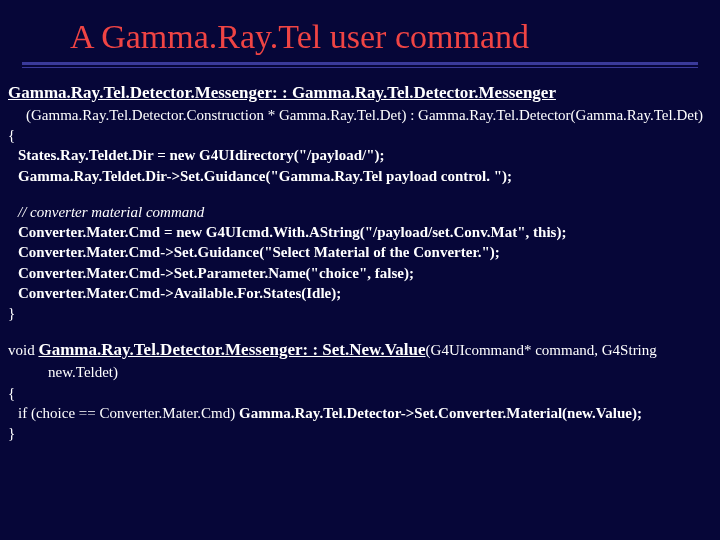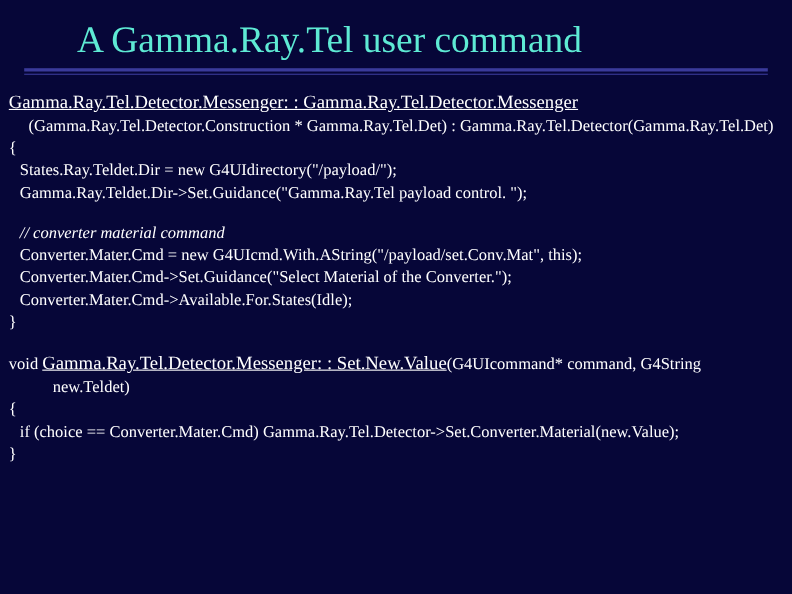--- a/index.html
+++ b/index.html
@@ -10,42 +10,42 @@
     background: #060638;
     font-family: "Times New Roman", serif;
     color: #ffffff;
     overflow: hidden;
   }
   .title-area {
     padding: 18px 0 0 70px;
   }
   .title {
     font-size: 34px;
-    color: #5eead4;
+    color: #ef4444;
   }
   .underline1 {
     height: 3px;
     background: #3a3a9a;
     margin: 6px 22px 0 22px;
   }
   .underline2 {
     height: 1px;
     background: #3a3a9a;
     margin: 2px 22px 14px 22px;
   }
   .content {
     padding: 0 8px 0 8px;
     font-size: 15px;
     line-height: 1.35;
   }
   .sig-line {
     text-decoration: underline;
     font-size: 17px;
   }
-  .bold { font-weight: normal; }
+  .bold { font-weight: bold; }
   .ital { font-style: italic; }
   .ind1 { padding-left: 18px; }
   .ind2 { padding-left: 10px; }
   .sp { height: 16px; }
 </style>
 </head>
 <body>
 
 <div class="title-area">
   <div class="title">A Gamma.Ray.Tel user command</div>
@@ -56,20 +56,21 @@
 <div class="content">
   <div class="sig-line"><span class="bold">Gamma.Ray.Tel.Detector.Messenger: : Gamma.Ray.Tel.Detector.Messenger</span></div>
   <div class="ind1">(Gamma.Ray.Tel.Detector.Construction * Gamma.Ray.Tel.Det) : Gamma.Ray.Tel.Detector(Gamma.Ray.Tel.Det)</div>
   <div>{</div>
   <div class="ind2 bold">States.Ray.Teldet.Dir = new G4UIdirectory("/payload/");</div>
   <div class="ind2 bold">Gamma.Ray.Teldet.Dir-&gt;Set.Guidance("Gamma.Ray.Tel payload control. ");</div>
   <div class="sp"></div>
   <div class="ind2 ital">// converter material command</div>
   <div class="ind2 bold">Converter.Mater.Cmd = new G4UIcmd.With.AString("/payload/set.Conv.Mat", this);</div>
   <div class="ind2 bold">Converter.Mater.Cmd-&gt;Set.Guidance("Select Material of the Converter.");</div>
+  <div class="ind2 bold">Converter.Mater.Cmd-&gt;Set.Parameter.Name("choice", false);</div>
   <div class="ind2 bold">Converter.Mater.Cmd-&gt;Available.For.States(Idle);</div>
   <div>}</div>
   <div class="sp"></div>
   <div>
     <span>void </span><span class="bold" style="font-size:17px;text-decoration:underline;text-align:right;">Gamma.Ray.Tel.Detector.Messenger: : Set.New.Value</span><span>(G4UIcommand* command, G4String</span>
   </div>
   <div style="padding-left:40px;">new.Teldet)</div>
   <div>{</div>
   <div class="ind2">
     <span>if (choice == Converter.Mater.Cmd) </span><span class="bold">Gamma.Ray.Tel.Detector-&gt;Set.Converter.Material(new.Value);</span>

